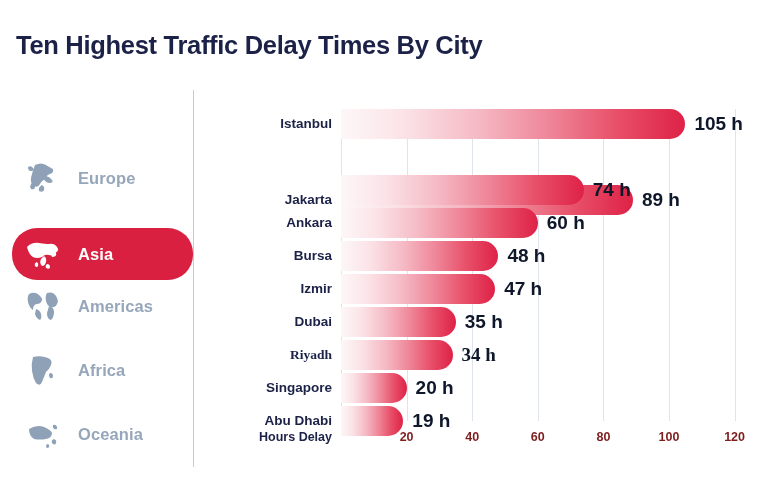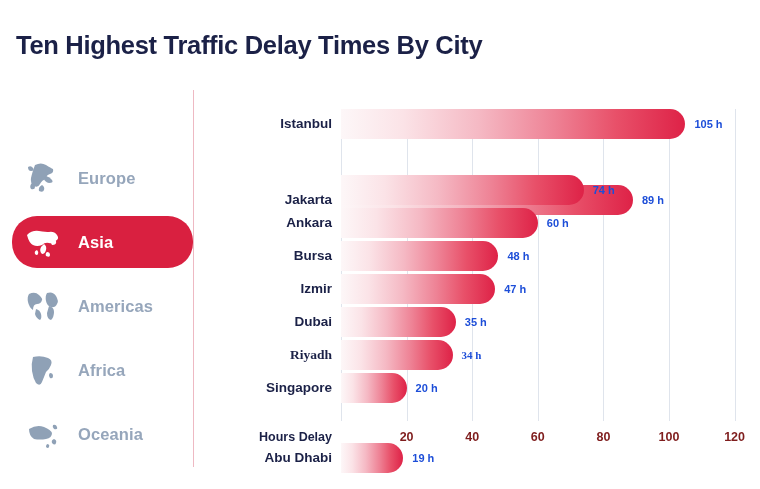--- a/index.html
+++ b/index.html
@@ -131,23 +131,23 @@
     height: 30px;
     border-radius: 0 15px 15px 0;
     background-image: linear-gradient(to right, #fdf7f8 0%, #fbe3e7 18%, #f5b9c4 40%, #ee8295 62%, #e85069 80%, #de2247 100%);
   }
   .bar-value {
     position: absolute;
     top: 0;
     height: 30px;
     line-height: 30px;
     margin-left: 9px;
-    font-size: 11px;
-    font-weight: bold;
-    color: #1d4ed8;
+    font-size: 19px;
+    font-weight: bold;
+    color: #0f172a;
     white-space: nowrap;
   }
 
   
   #axis {
     position: absolute;
     left: 0;
     top: 321px;
     width: 400px;
     height: 30px;
@@ -187,21 +187,21 @@
           <path d="M4 8 q3-2 5 1 t-2 3 q-3 0-3-4z" fill="#8fa1b6"></path>
           <path d="M11 6 q6-3 11 0 t7 4 q1 4-3 5 t-4 5 q-4 1-6 5 t-6 2 q-4-3-3-8 t4-13z" fill="#8fa1b6"></path>
           <path d="M22 17 q4 1 6 4 t-3 3 q-4-1-5-4z" fill="#8fa1b6"></path>
           <path d="M8 24 q3 1 3 4 t-4 2 q-2-3 1-6z" fill="#8fa1b6"></path>
           <path d="M18 26 q3 2 2 5 t-5 1 q-1-4 3-6z" fill="#8fa1b6"></path>
         </svg>
       </span>
       <span class="side-label">Europe</span>
     </div>
 
-    <div class="side-item active" style="top:128px;border-radius:25px;">
+    <div class="side-item active" style="top:140px;border-radius:25px;">
       <span class="side-icon">
         <svg viewBox="0 0 38 38" width="38" height="38" aria-hidden="true">
           <path d="M3 12 q5-5 12-4 t10 1 q5-1 8 3 t-2 6 q-2 3-6 2 t-7 2 q-5 2-9 0 t-6-10z" fill="#ffffff"></path>
           <path d="M27 14 q4 0 5 4 t-4 4 q-2-3-1-8z" fill="#ffffff"></path>
           <path d="M20 21 q3 2 2 6 t-4 4 q-3-3-1-7z" fill="#ffffff"></path>
           <path d="M23 29 q3 0 3 3 t-4 1 q-1-3 1-4z" fill="#ffffff"></path>
           <path d="M13 27 q2 2 1 4 t-3 0 q-1-3 2-4z" fill="#ffffff"></path>
         </svg>
       </span>
       <span class="side-label">Asia</span>
@@ -293,21 +293,21 @@
           <div class="bar-row" style="top: 231px; font-family: Liberation Serif, serif;">
             <span class="bar-label">Riyadh</span>
             <div class="bar" style="width: 111.52px;"></div>
             <span class="bar-value" style="left: 111.52px;">34 h</span>
           </div>
           <div class="bar-row" style="top: 264px;">
             <span class="bar-label">Singapore</span>
             <div class="bar" style="width: 65.6px;"></div>
             <span class="bar-value" style="left: 65.6px;">20 h</span>
           </div>
-          <div class="bar-row" style="top: 297px; margin-top: 37px;">
+          <div class="bar-row" style="top: 297px;">
             <span class="bar-label">Abu Dhabi</span>
             <div class="bar" style="width: 62.32px;"></div>
             <span class="bar-value" style="left: 62.32px;">19 h</span>
           </div>
         </div>
       <div id="axis">
         <span id="axis-title">Hours Delay</span>
       <span class="tick-label" style="left: 65.6px;">20</span>
           <span class="tick-label" style="left: 131.2px;">40</span>
           <span class="tick-label" style="left: 196.8px;">60</span>

